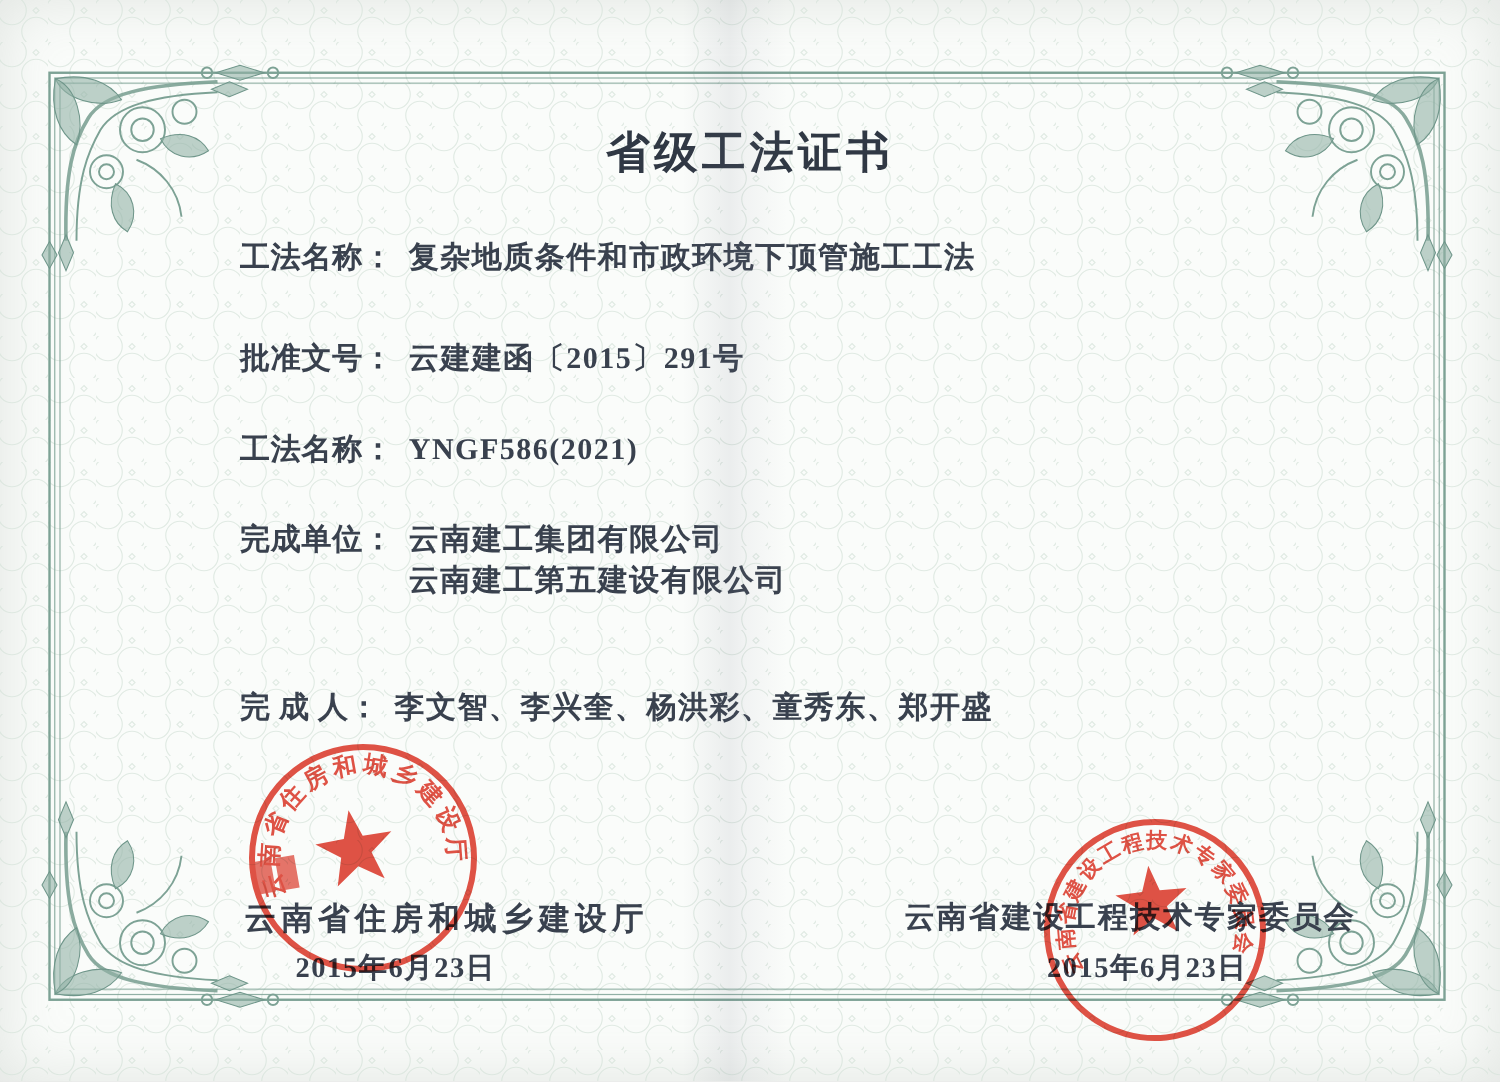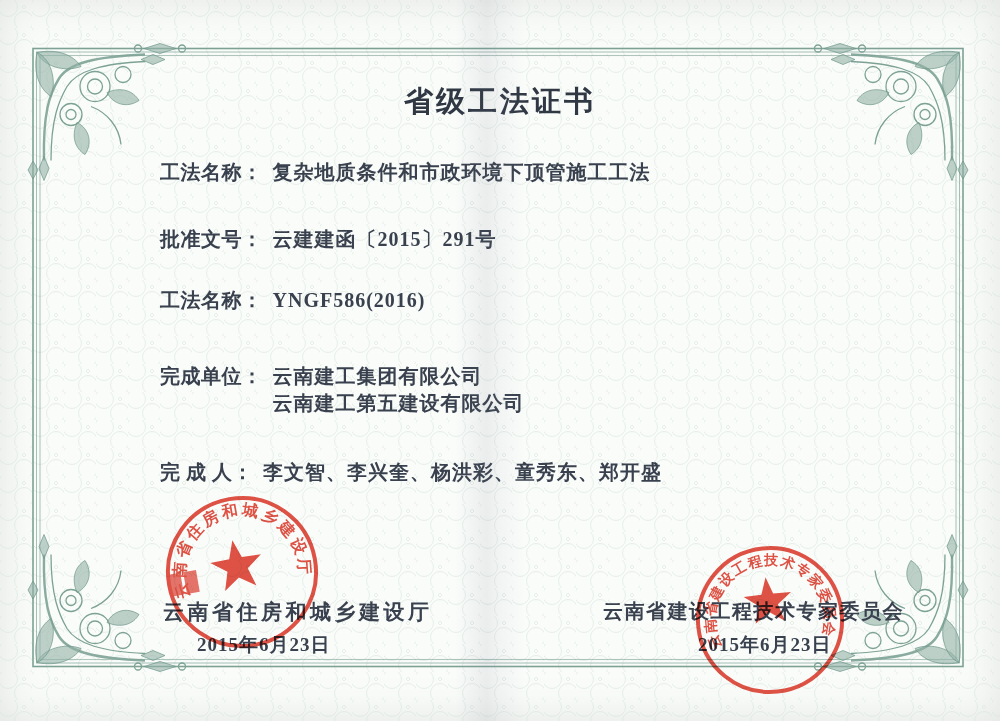--- a/index.html
+++ b/index.html
@@ -96,23 +96,23 @@
   <div class="row txt" style="top:160px">
     <span class="lbl">工法名称：</span>
     <span class="val">复杂地质条件和市政环境下顶管施工工法</span>
   </div>
   <div class="row txt" style="top:227px">
     <span class="lbl">批准文号：</span>
     <span class="val">云建建函〔2015〕291号</span>
   </div>
   <div class="row txt" style="top:288px">
     <span class="lbl">工法名称：</span>
-    <span class="val">YNGF586(2016)</span>
+    <span class="val">YNGF586(2021)</span>
   </div>
-  <div class="row txt" style="top:364px">
+  <div class="row txt" style="top:348px">
     <span class="lbl">完成单位：</span>
     <span class="valcol">
       <span>云南建工集团有限公司</span>
       <span>云南建工第五建设有限公司</span>
     </span>
   </div>
   <div class="row txt" style="top:460px">
     <span class="lbl">完 成 人：</span>
     <span class="val">李文智、李兴奎、杨洪彩、童秀东、郑开盛</span>
   </div>

